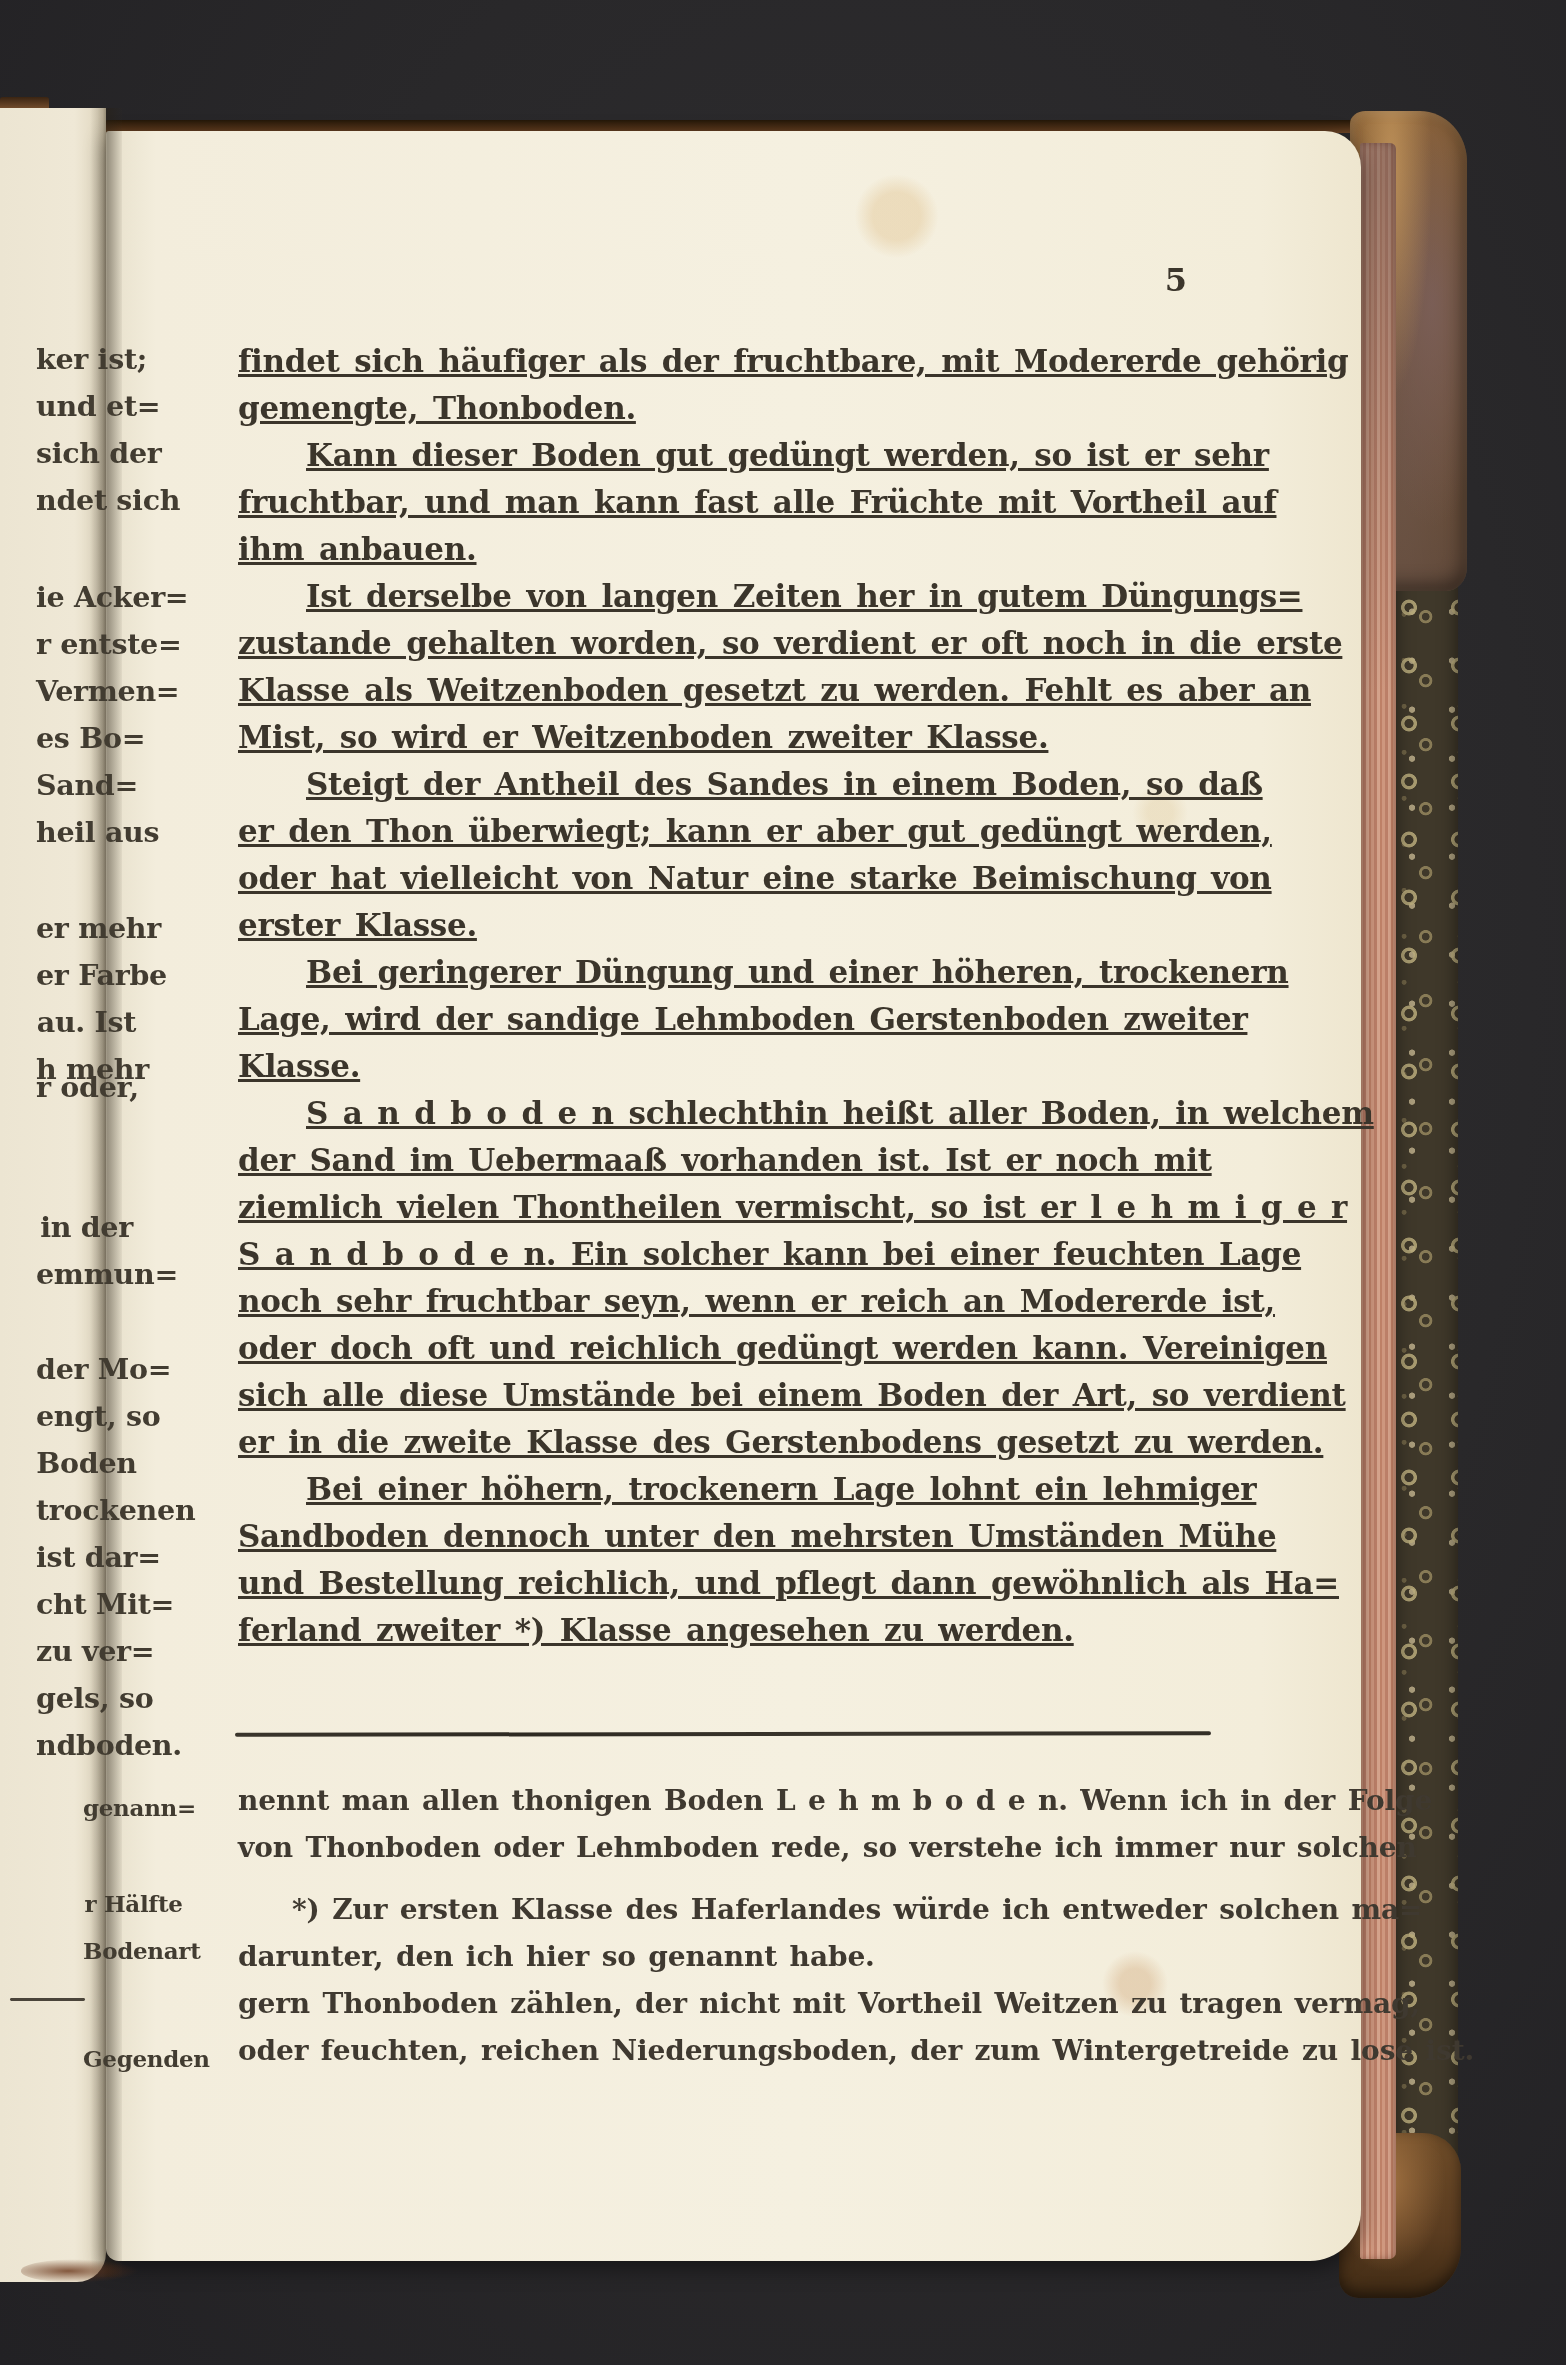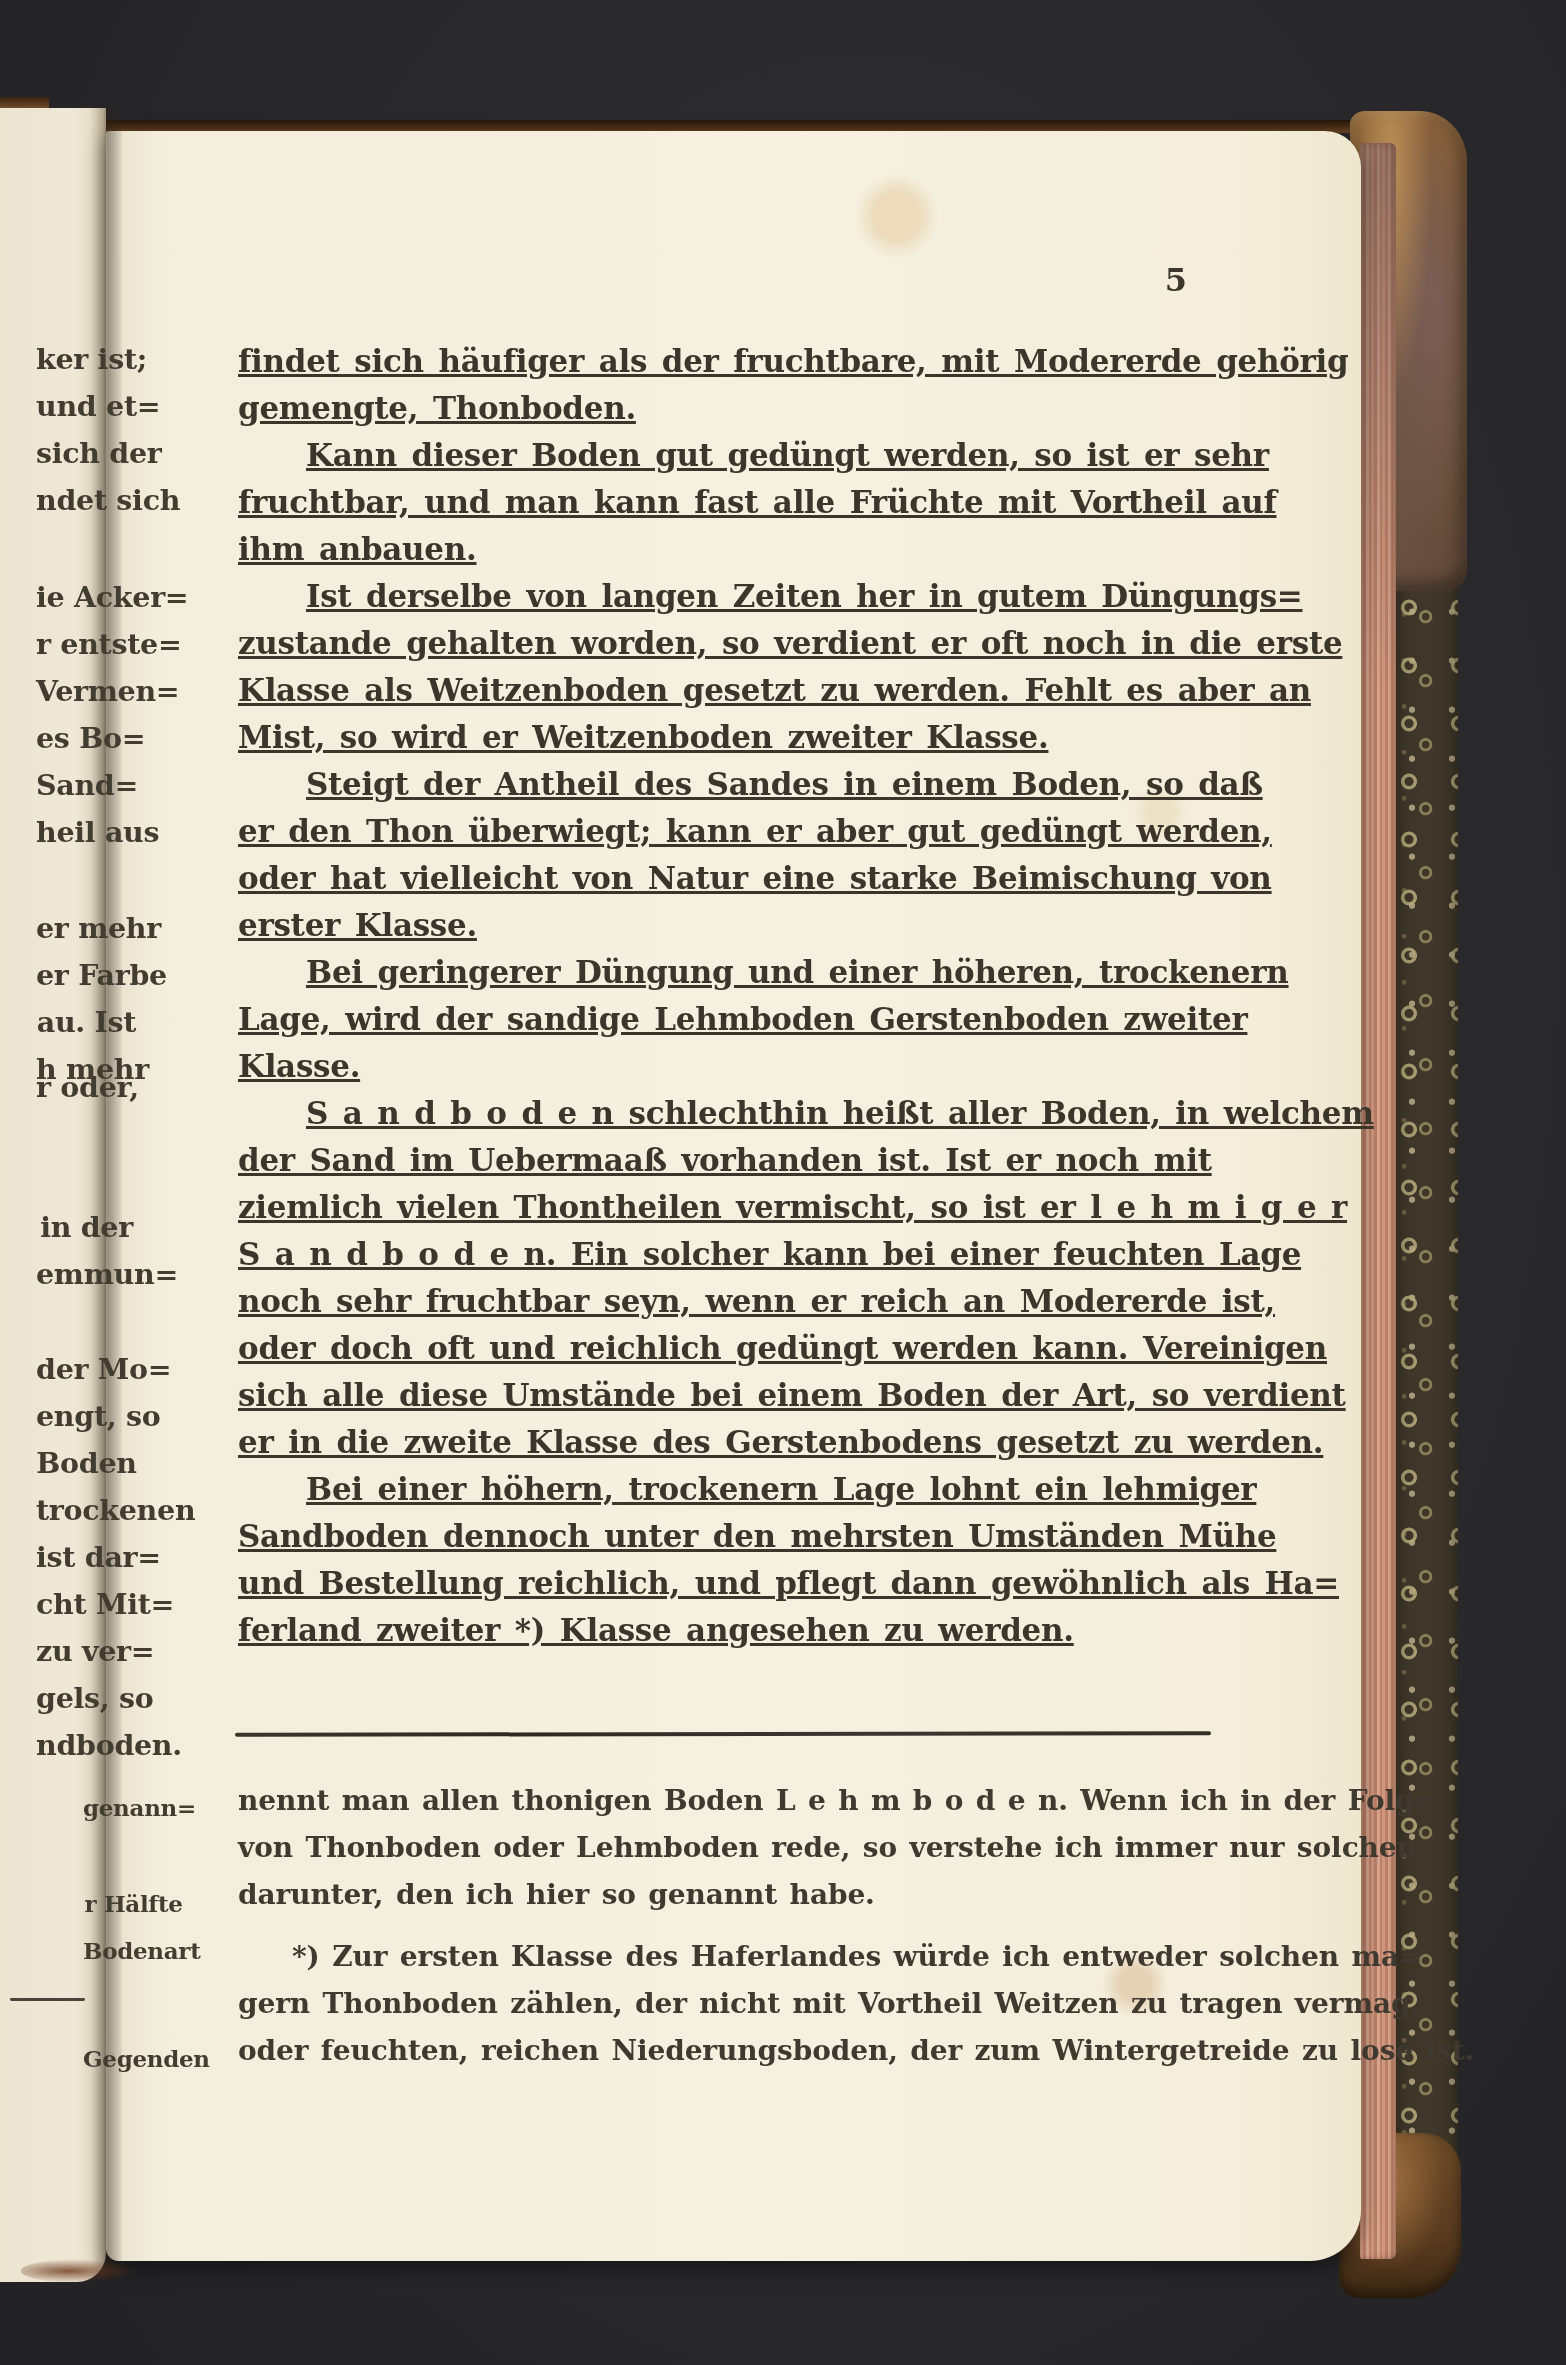--- a/index.html
+++ b/index.html
@@ -172,22 +172,22 @@
       <div class="line">Sandboden dennoch unter den mehrsten Umständen Mühe</div>
       <div class="line">und Bestellung reichlich, und pflegt dann gewöhnlich als Ha=</div>
       <div class="line">ferland zweiter *) Klasse angesehen zu werden.</div>
     </div>
 
   <div class="footnote-sep"></div>
 
   <div class="footnote-text">
       <div class="line">nennt man allen thonigen Boden L e h m b o d e n.  Wenn ich in der Folge</div>
       <div class="line">von Thonboden oder Lehmboden rede, so verstehe ich immer nur solchen</div>
+      <div class="line indent gap-before">*) Zur ersten Klasse des Haferlandes würde ich entweder solchen ma=</div>
       <div class="line">darunter, den ich hier so genannt habe.</div>
-      <div class="line indent gap-before">*) Zur ersten Klasse des Haferlandes würde ich entweder solchen ma=</div>
       <div class="line">gern Thonboden zählen, der nicht mit Vortheil Weitzen zu tragen vermag,</div>
       <div class="line">oder feuchten, reichen Niederungsboden, der zum Wintergetreide zu lose ist.</div>
     </div>
 
   <div class="frag-group g1">
       <div class="line">ker ist;</div>
       <div class="line">und et=</div>
       <div class="line">sich der</div>
       <div class="line">ndet sich</div>
     </div>

